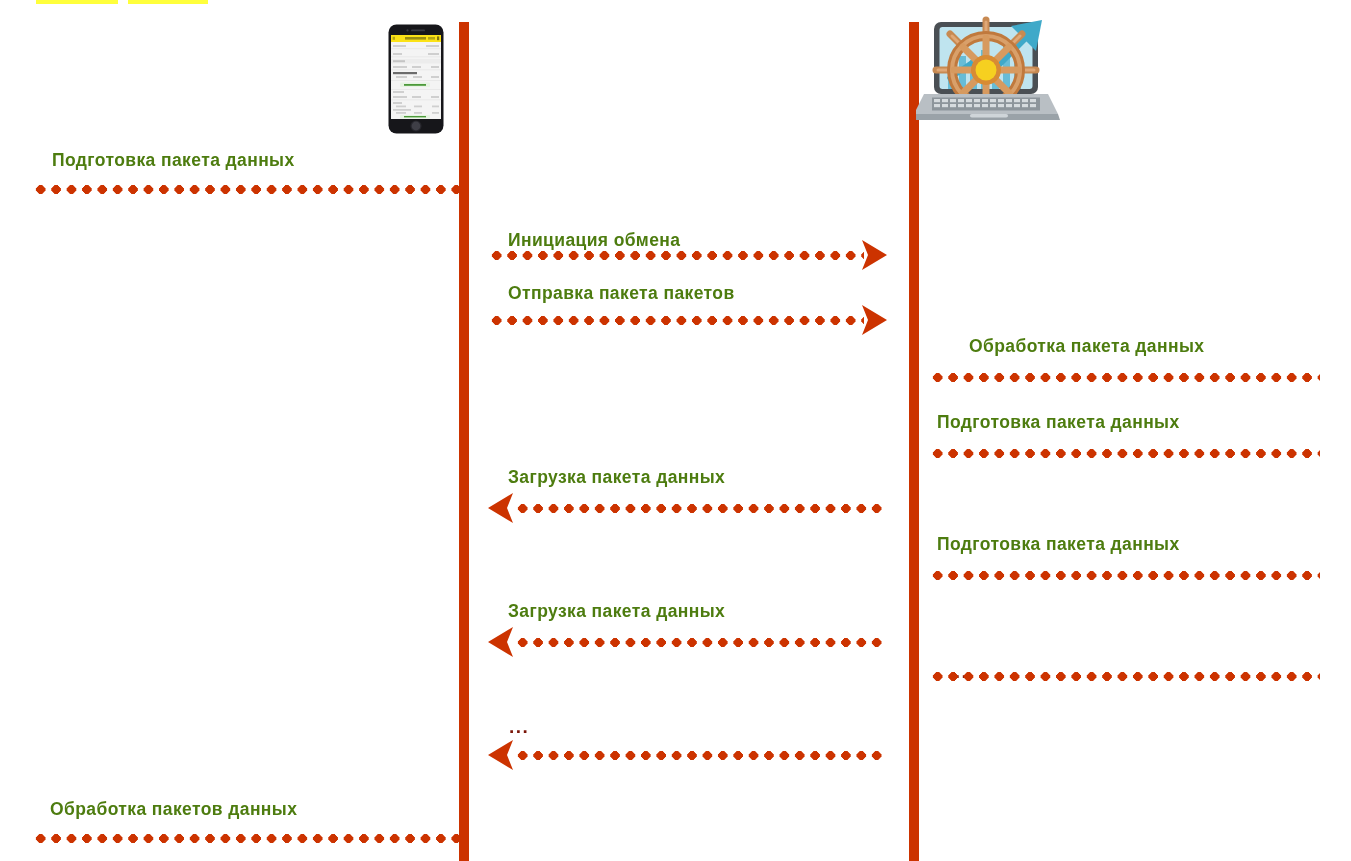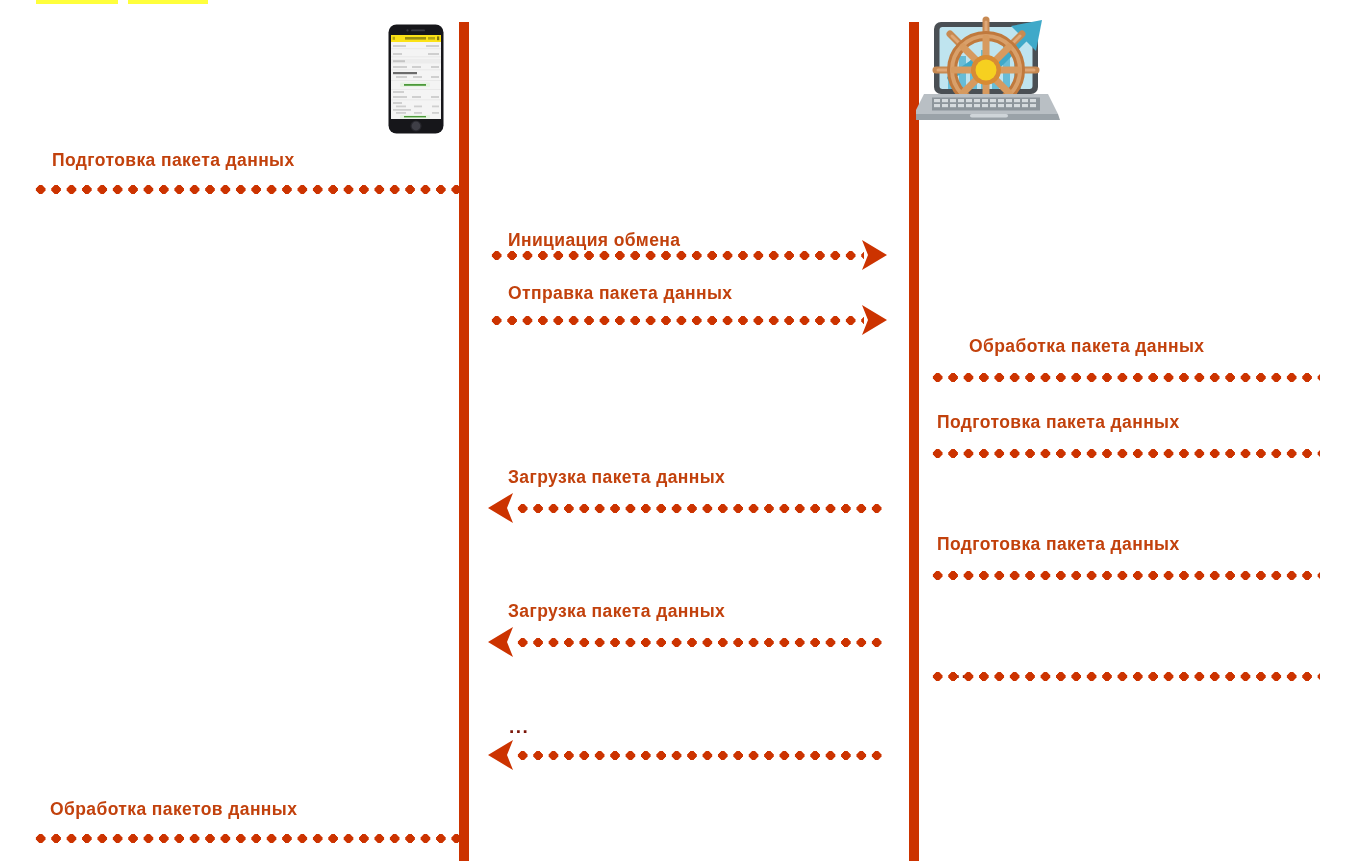--- a/index.html
+++ b/index.html
@@ -39,21 +39,21 @@
   #artifact-b { left: 128px; width: 80px; }
 
   
   .actor-icon { position: absolute; }
   #icon-phone  { left: 388px; top: 24px;  width: 56px;  height: 110px; }
   #icon-laptop { left: 916px; top: 12px;  width: 148px; height: 118px; }
 
   
   .msg-label {
     position: absolute;
-    color: #c2410c;
+    color: #4d7c0f;
     font-family: "Liberation Sans", sans-serif;
     font-size: 17.5px;
     font-weight: bold;
     letter-spacing: 0.4px;
     white-space: nowrap;
     line-height: 1;
   }
   .ellipsis-label {
     position: absolute;
     color: #7A1508;
@@ -258,21 +258,21 @@
   <div class="dotline" style="left:33px; top:185px; width:426px;"></div>
 
   <div class="msg-label" style="left:508px; top:232px;">Инициация обмена</div>
   <div class="dotline" style="left:489px; top:251px; width:375px;"></div>
   <div class="arrowhead" style="left:860px; top:238px;">
     <svg viewBox="0 0 30 34" width="30" height="34" xmlns="http://www.w3.org/2000/svg">
       <path d="M2 2 L27 17 L2 32 L8 17 Z" fill="#CC3300"></path>
     </svg>
   </div>
 
-  <div class="msg-label" style="left:508px; top:285px;">Отправка пакета данных</div>
+  <div class="msg-label" style="left:508px; top:285px;">Отправка пакета пакетов</div>
   <div class="dotline" style="left:489px; top:316px; width:375px;"></div>
   <div class="arrowhead" style="left:860px; top:303px;">
     <svg viewBox="0 0 30 34" width="30" height="34" xmlns="http://www.w3.org/2000/svg">
       <path d="M2 2 L27 17 L2 32 L8 17 Z" fill="#CC3300"></path>
     </svg>
   </div>
 
   <div class="msg-label" style="left:937px; top:338px;margin-left:32px;">Обработка пакета данных</div>
   <div class="dotline" style="left:930px; top:373px; width:390px;"></div>
 

